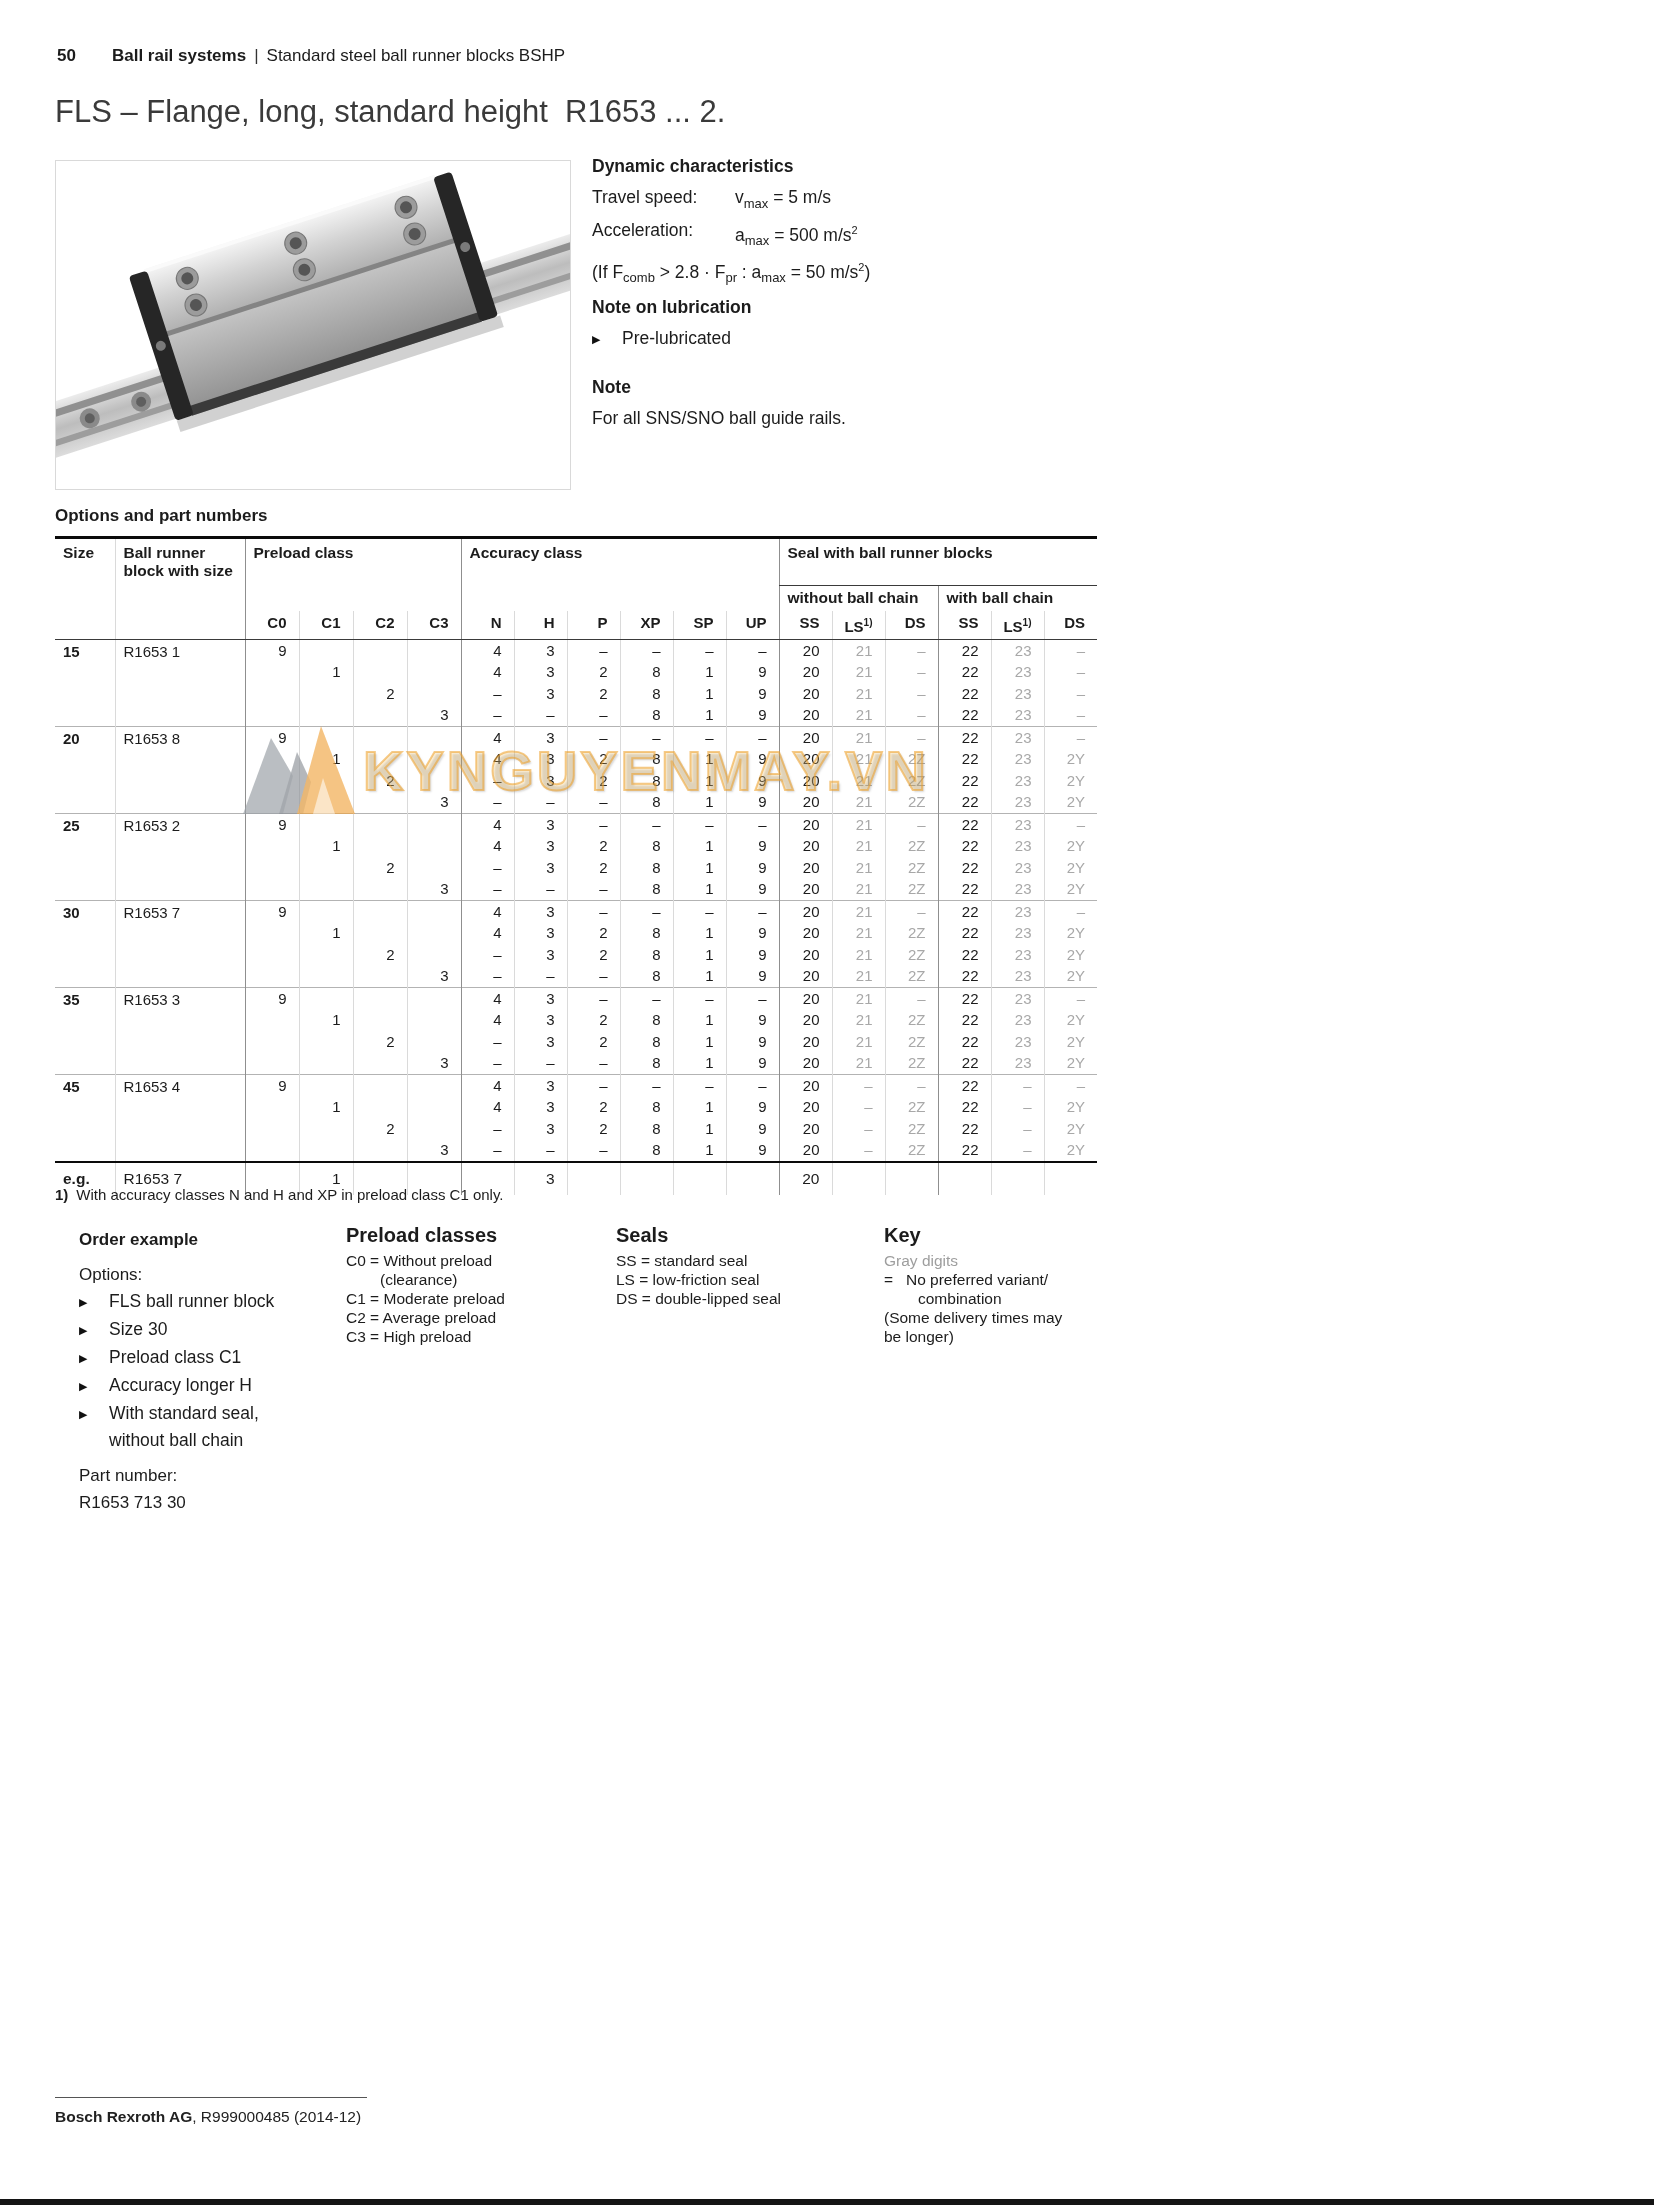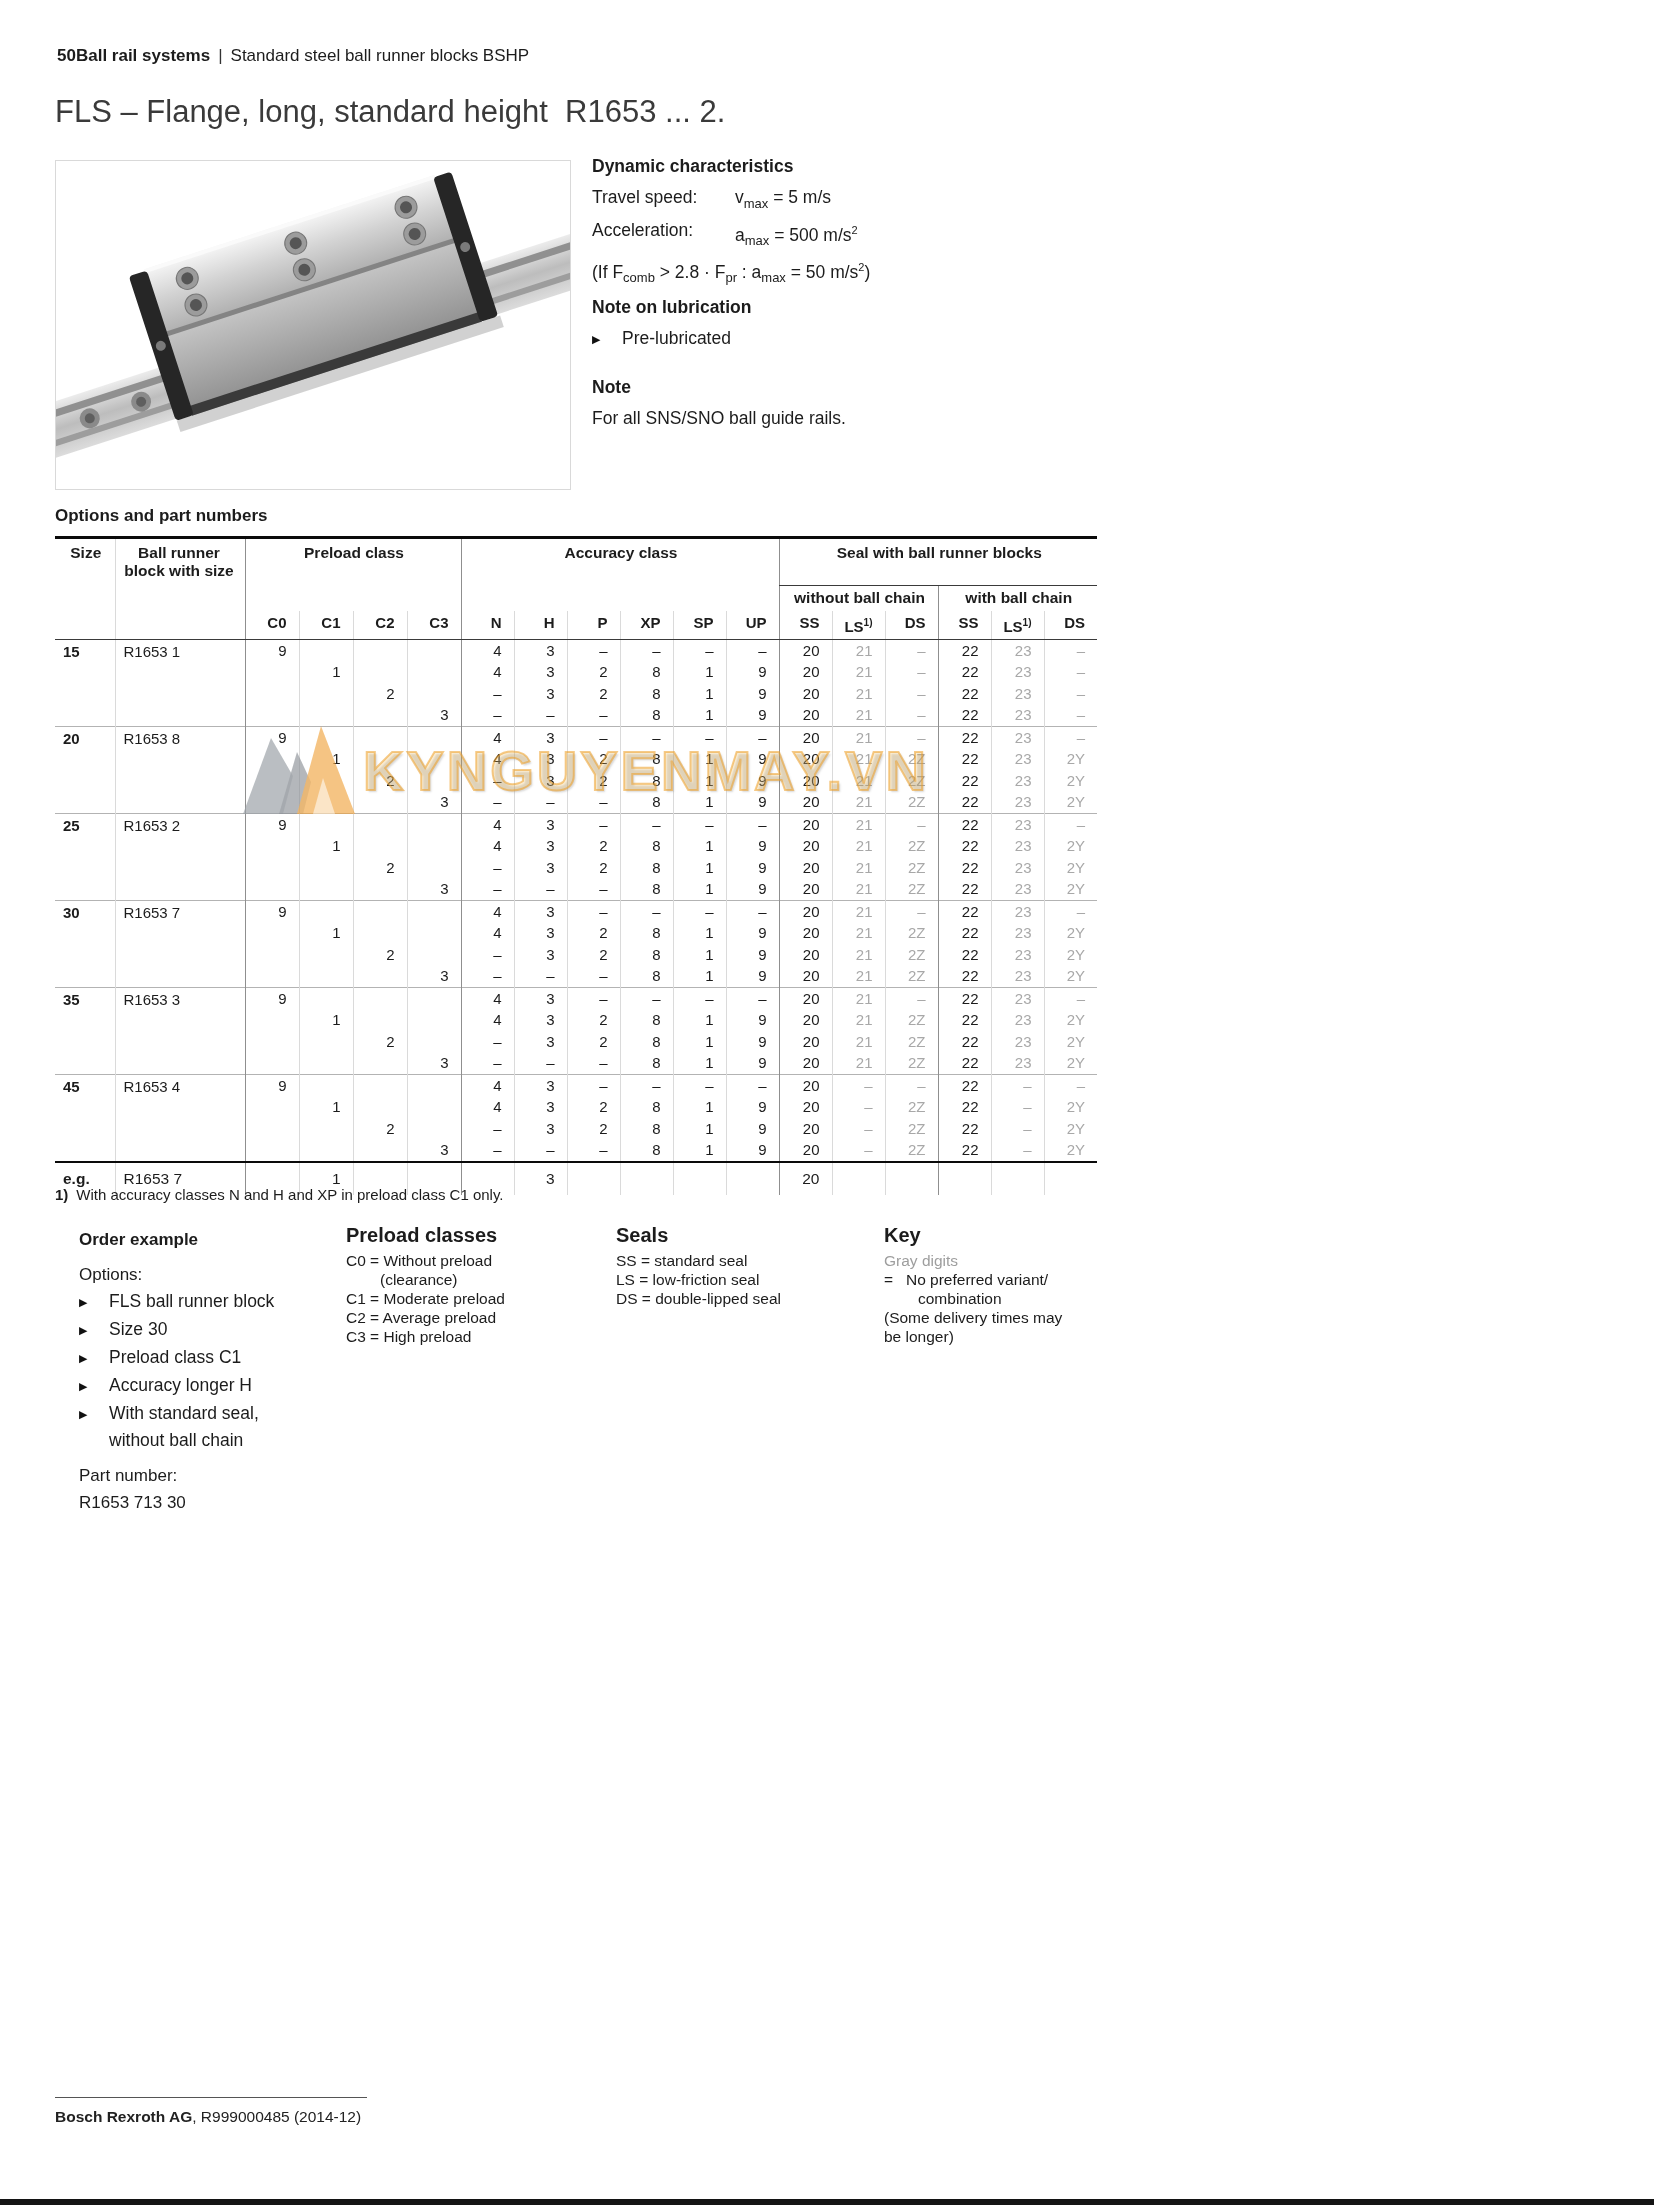--- a/index.html
+++ b/index.html
@@ -2,21 +2,21 @@
 <html><head>
 <meta charset="utf-8">
 <style>
   * { margin:0; padding:0; box-sizing:border-box; }
   html,body { background:#ffffff; }
   body { width:1654px; height:2205px; position:relative; font-family:"Liberation Sans", sans-serif; color:#1c1c1c; overflow:hidden; }
   .page { position:absolute; inset:0; }
 
   
   .hdr { position:absolute; top:46px; left:57px; font-size:17px; }
-  .hdr .pnum { font-weight:bold; }
+  .hdr .pnum { font-weight:bold; margin-right:36px; }
   .hdr .sect { font-weight:bold; }
   .hdr .sep { margin:0 8px; color:#333; }
   .title { position:absolute; top:94px; left:55px; font-size:31px; font-weight:400; color:#3a3a3a; white-space:pre; }
 
   
   .img-box { position:absolute; top:160px; left:55px; width:516px; height:330px; border:1px solid #d9d9d9; background:#fff; overflow:hidden; }
   .img-box svg { display:block; }
 
   
   .specs { position:absolute; top:156px; left:592px; width:620px; }
@@ -30,21 +30,21 @@
   .noteb .ntext { font-size:17.5px; line-height:27px; }
   .bullet-row { display:flex; font-size:17.5px; line-height:27px; }
   .bullet-row .tri { width:30px; flex:0 0 30px; font-size:11px; padding-top:1px; color:#111; }
   .bullet-row .btext { white-space:pre-line; }
 
   
   .options-title { position:absolute; top:506px; left:55px; font-size:17px; font-weight:bold; }
   .tbl-wrap { position:absolute; top:536px; left:55px; }
   table { border-collapse:collapse; border-top:3px solid #0a0a0a; table-layout:fixed; }
   th, td { font-family:inherit; }
-  thead th { font-size:15.5px; font-weight:bold; text-align:center; vertical-align:top; padding:5px 6px 2px 8px; line-height:18px; }
+  thead th { font-size:15.5px; font-weight:bold; text-align:left; vertical-align:top; padding:5px 6px 2px 8px; line-height:18px; }
   thead tr.r1 th { height:48px; }
   thead tr.r2 th { height:25px; padding-top:3px; }
   .h-block { padding-right:10px; }
   .maj { border-left:1px solid #8f8f8f; }
   .min { border-left:1px solid #dadada; }
   .h-seal { border-bottom:1px solid #3a3a3a; }
   .h-sub { text-align:right; padding:3px 12px 3px 2px; border-bottom:1px solid #3a3a3a; font-size:15px; height:25px; }
   .h-sub sup { font-size:10px; }
   .h-size, .h-block { border-bottom:1px solid #3a3a3a; }
   .h-block { border-left:1px solid #dadada; }

